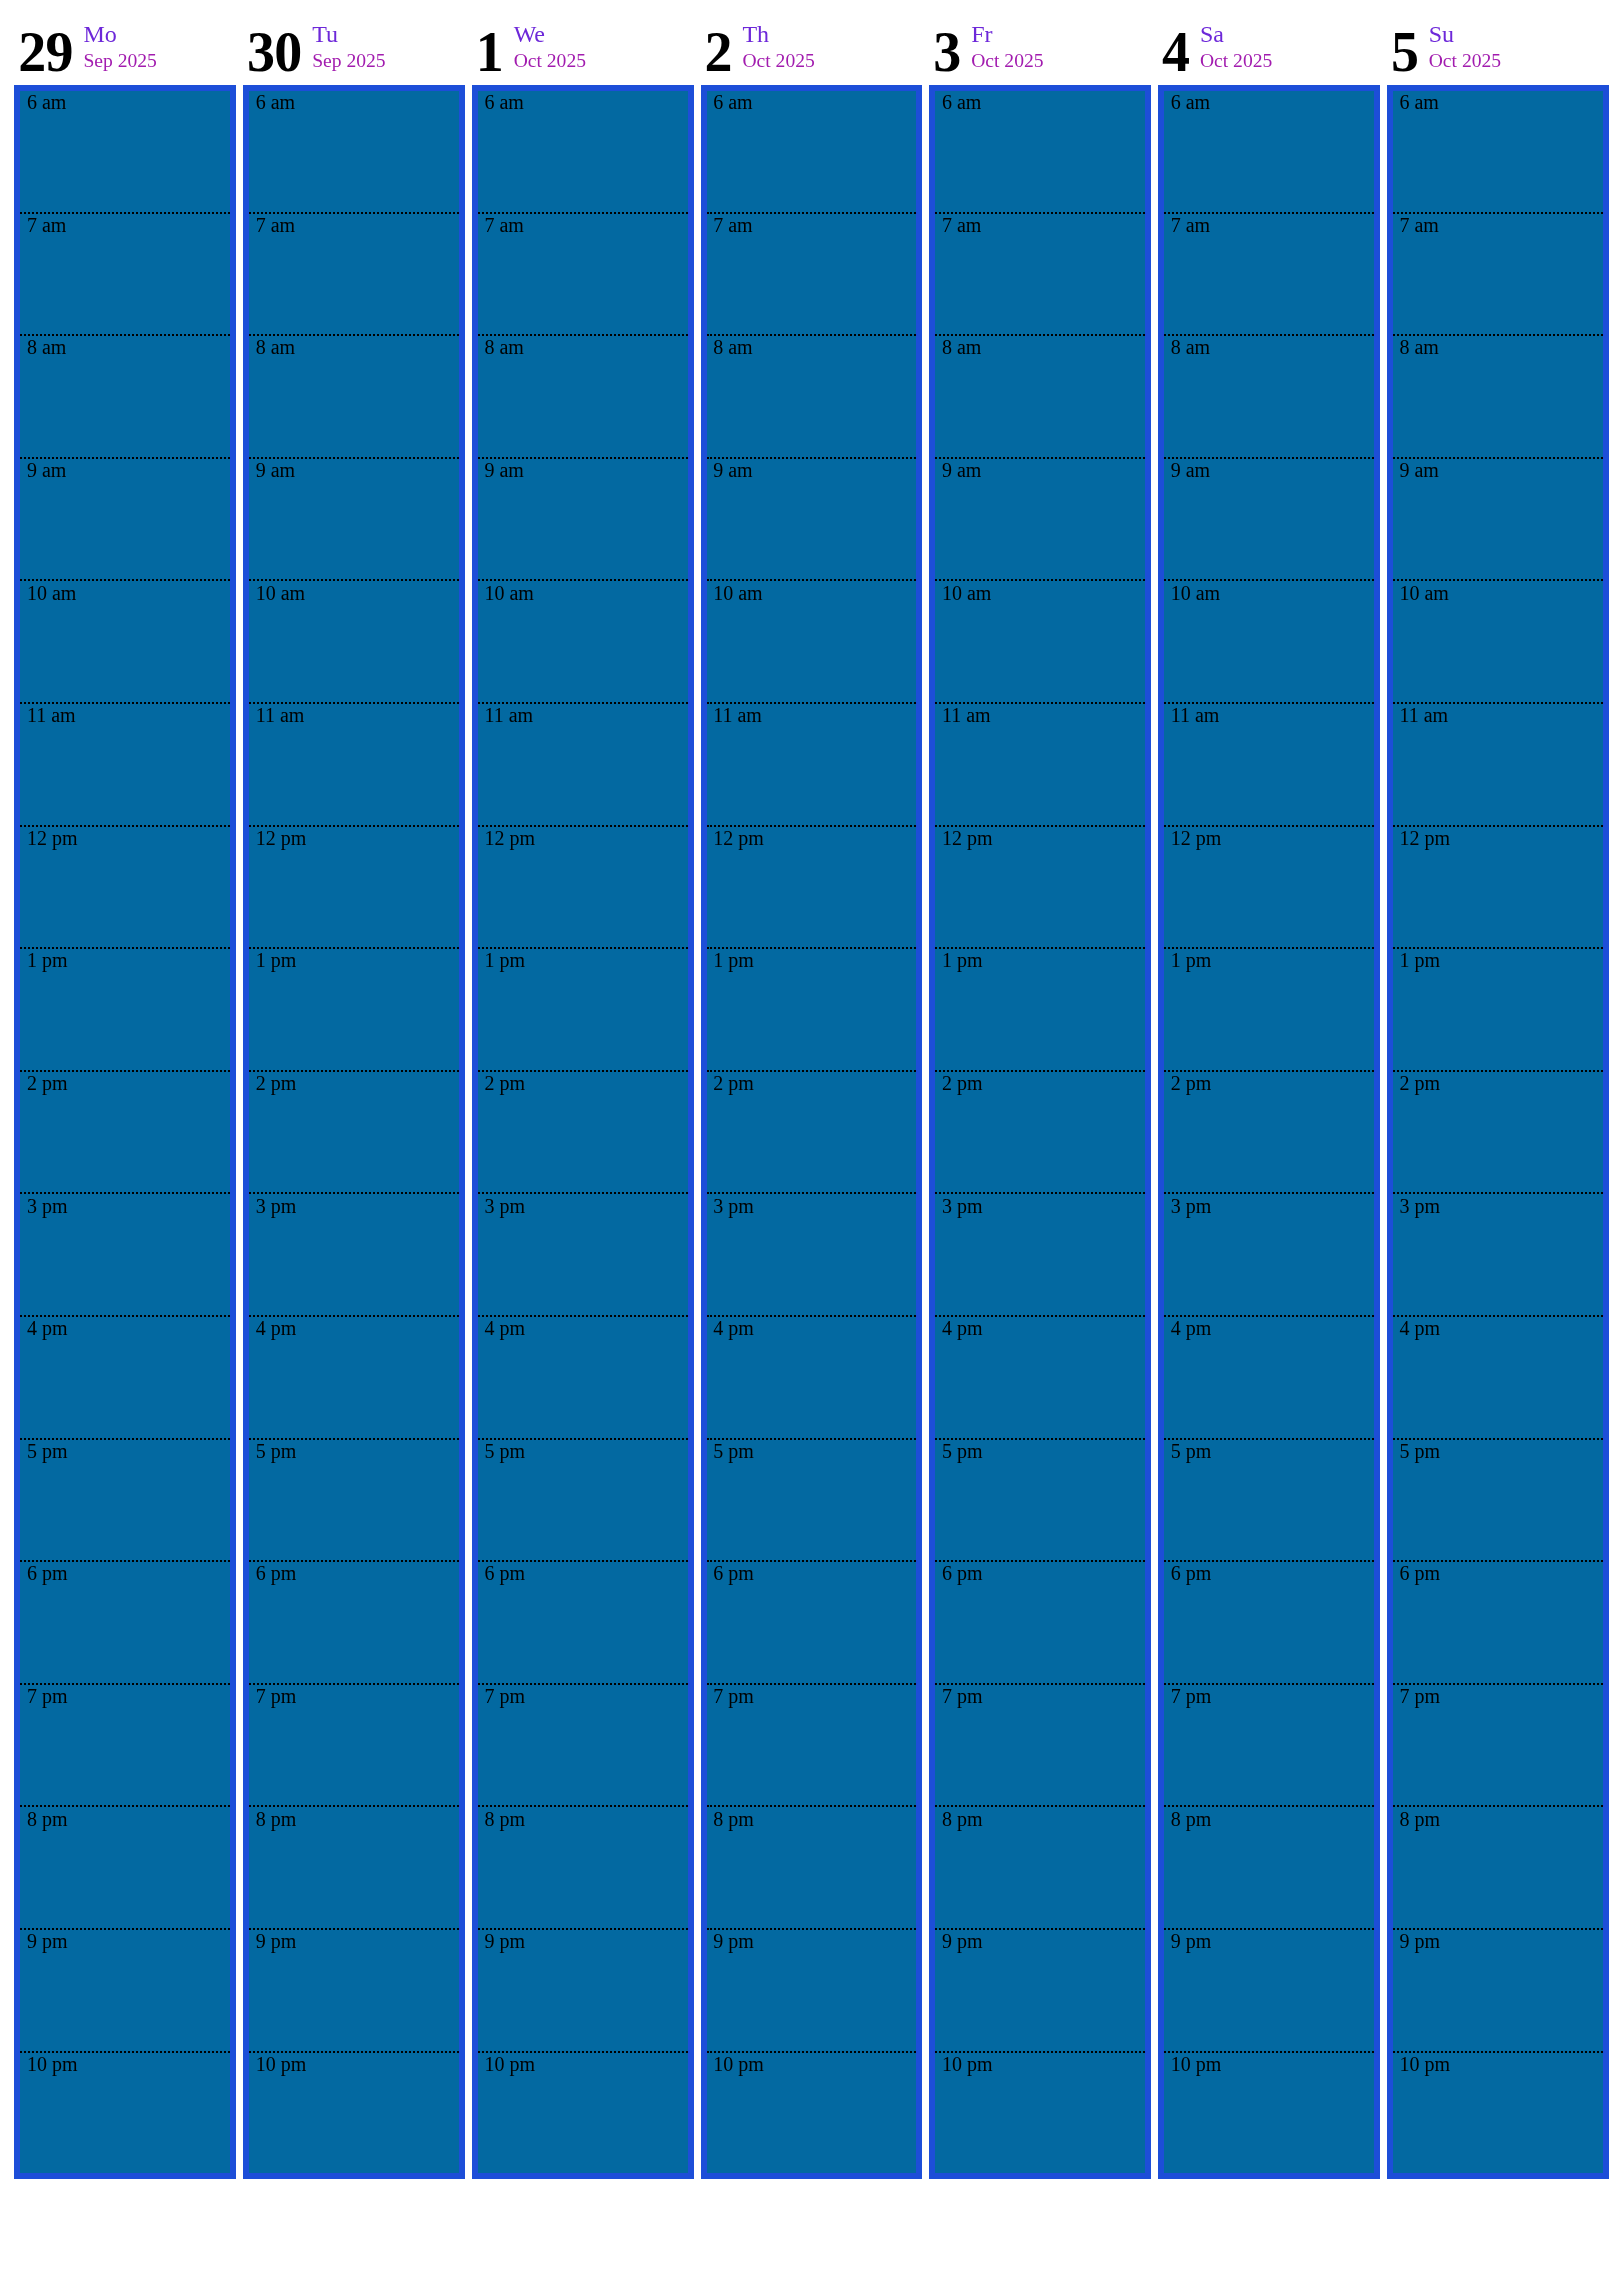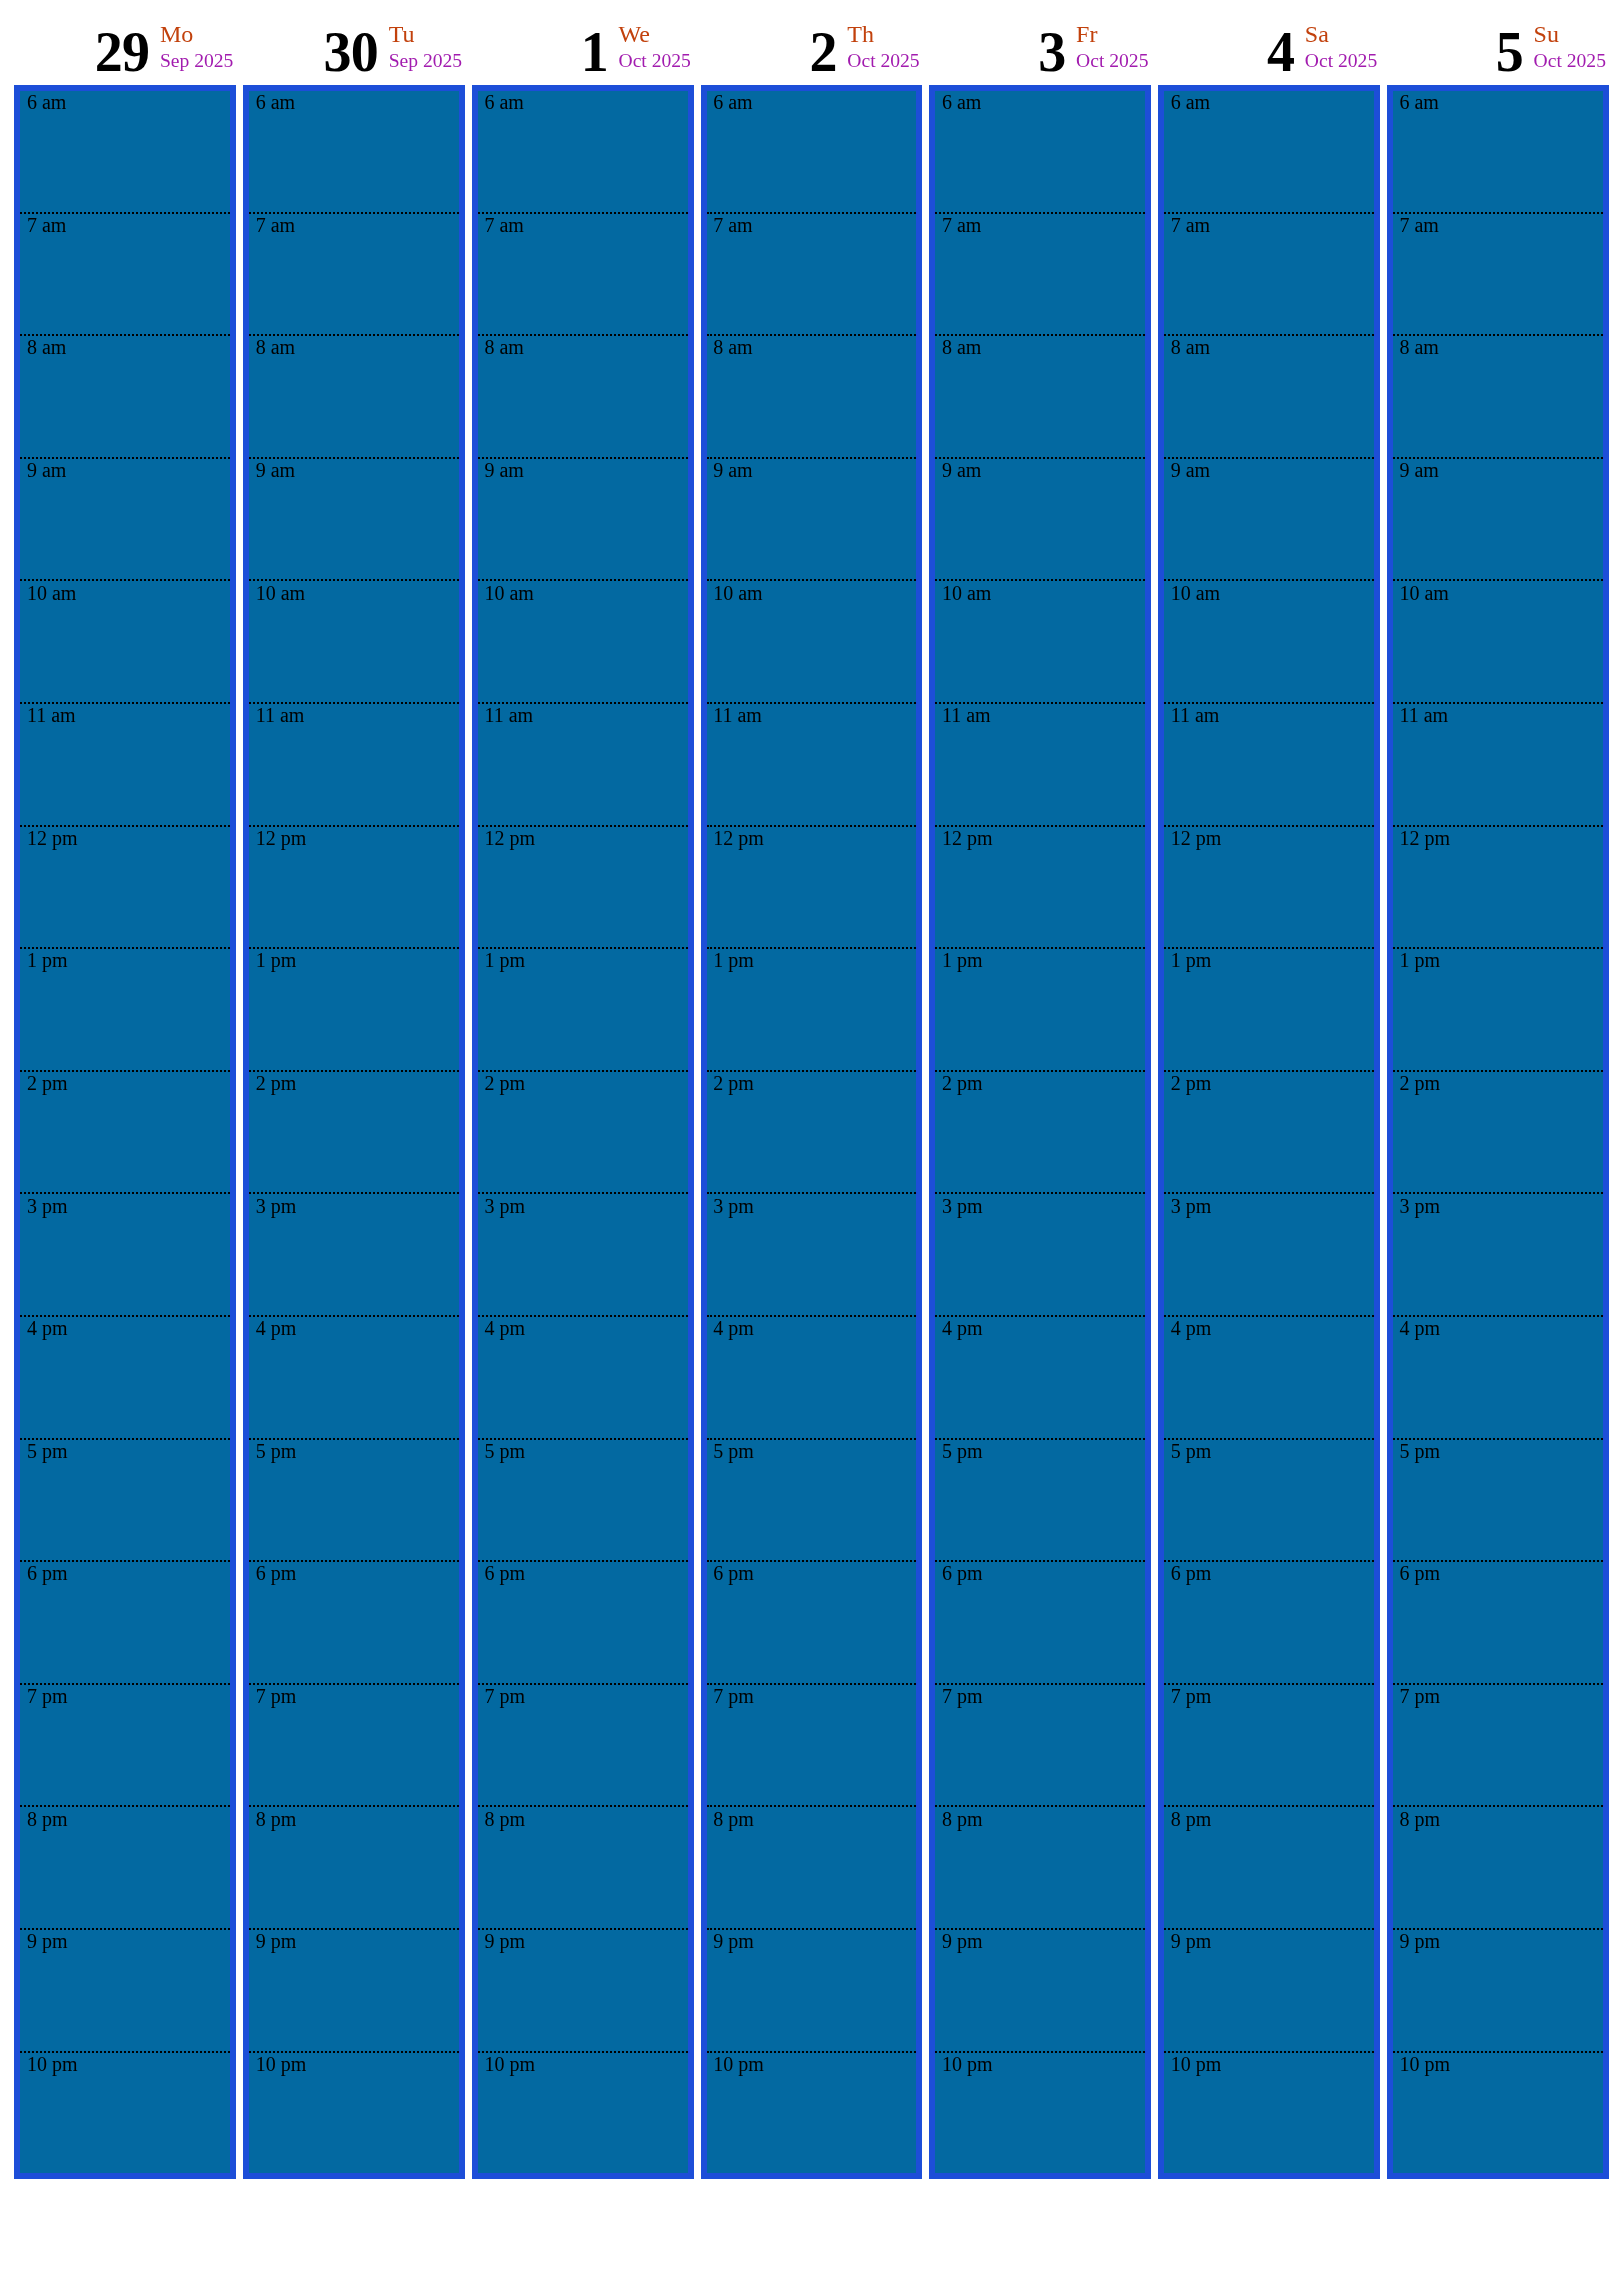--- a/index.html
+++ b/index.html
@@ -42,21 +42,21 @@
     flex-direction: column;
   }
 
   
   .day-header {
     height: 85px;
     box-sizing: border-box;
     display: flex;
     flex-direction: row;
     align-items: flex-end;
-    justify-content: flex-end;
+    justify-content: flex-start;
     padding: 0 2.6px 9.2px 3.9px;
   }
 
   .day-number {
     font-family: "Liberation Serif", "DejaVu Serif", serif;
     font-weight: bold;
     font-size: 56px;
     line-height: 0.84;
     letter-spacing: -0.7px;
     color: #000000;
@@ -70,21 +70,21 @@
     justify-content: flex-end;
     margin-left: 10.5px;
     padding-bottom: 3.3px;
   }
 
   .day-weekday {
     font-family: "Liberation Serif", "DejaVu Serif", serif;
     font-weight: normal;
     font-size: 24px;
     line-height: 1.05;
-    color: #c2410c;
+    color: #6d28d9;
     white-space: nowrap;
   }
 
   .day-monthyear {
     font-family: "Liberation Serif", "DejaVu Serif", serif;
     font-weight: normal;
     font-size: 19.6px;
     line-height: 1.2;
     color: #a21caf;
     white-space: nowrap;

